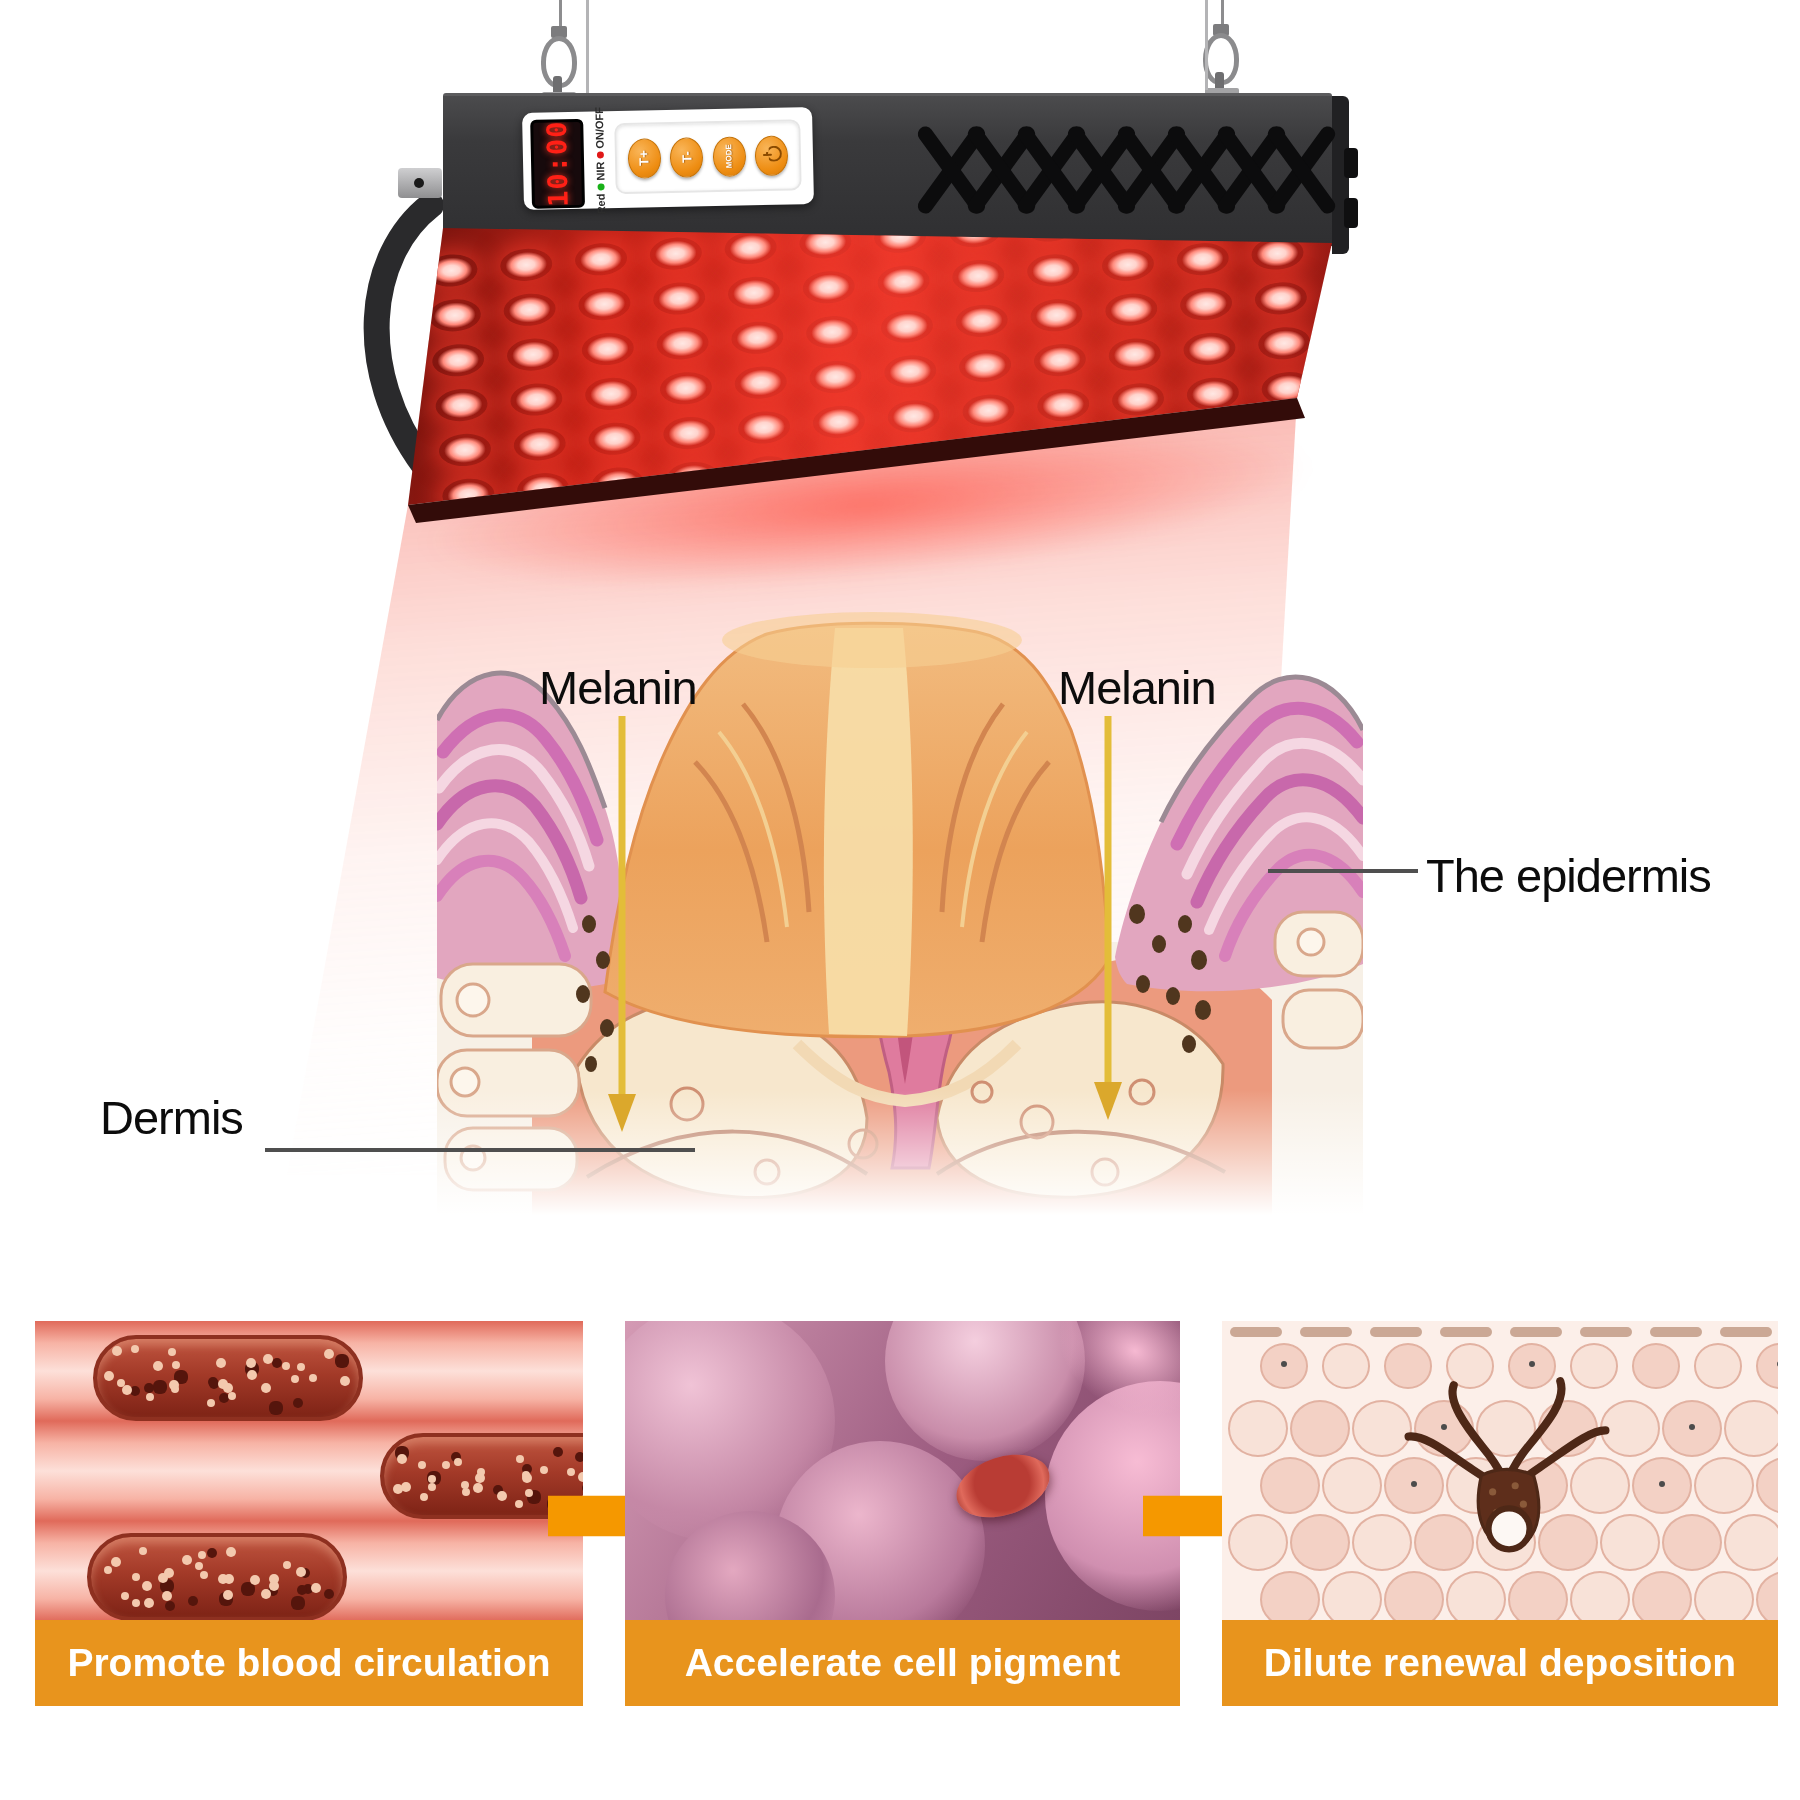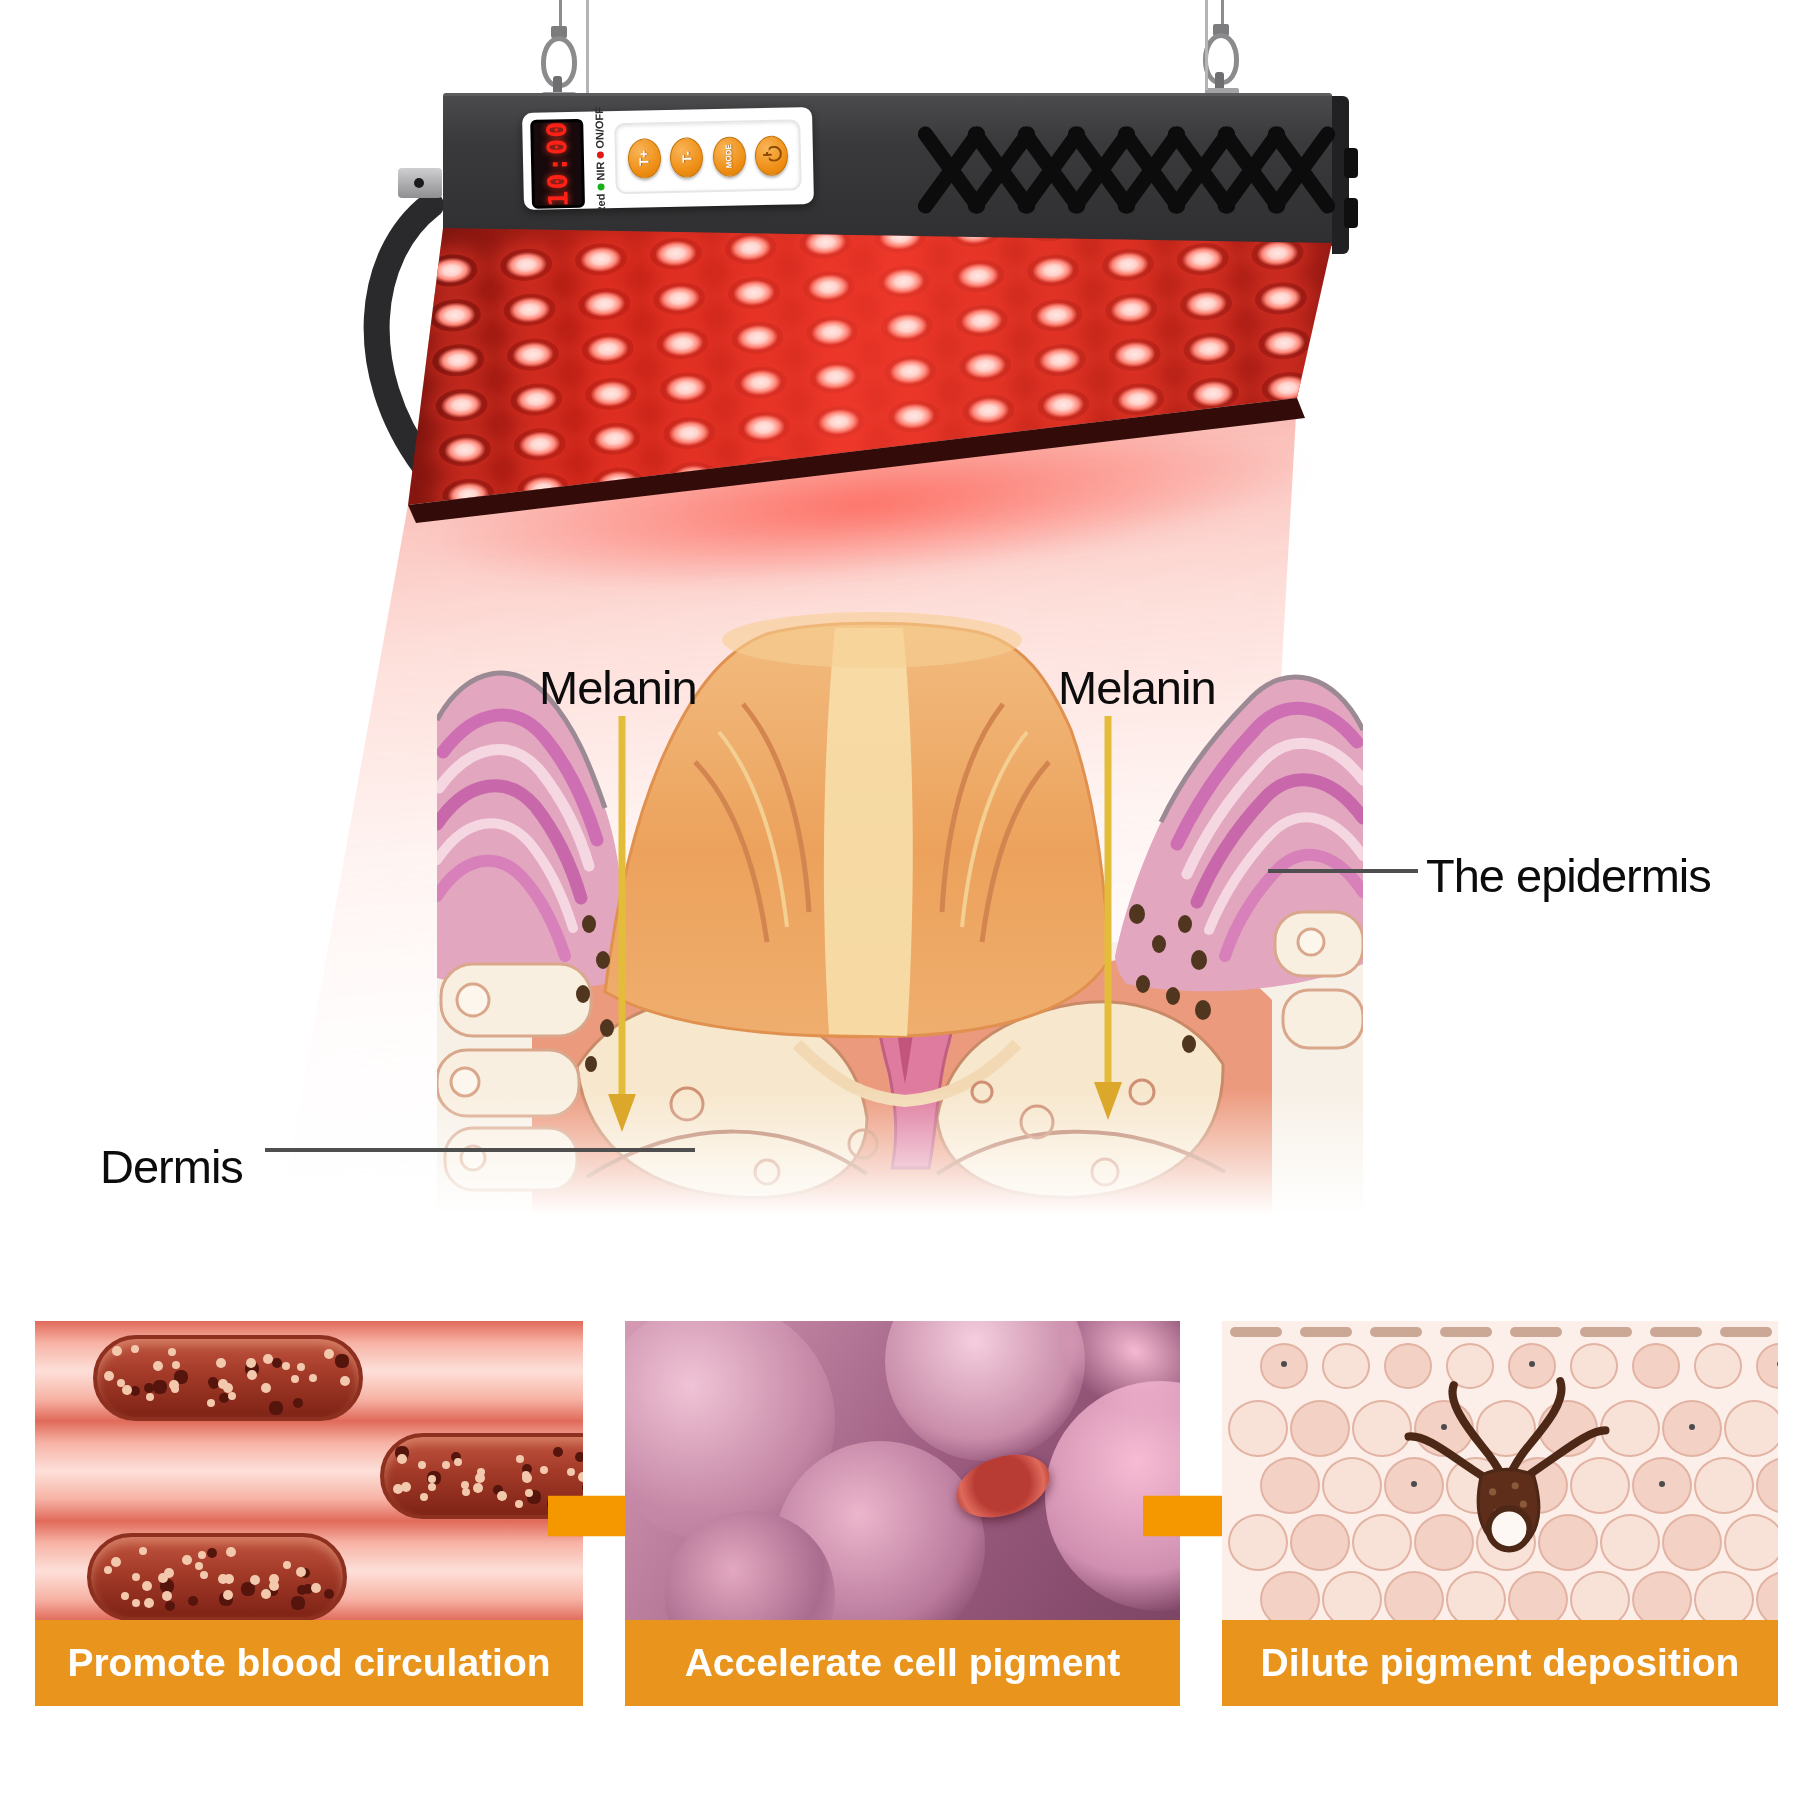--- a/index.html
+++ b/index.html
@@ -358,21 +358,21 @@
     <polygon points="622,1132 608,1094 636,1094" fill="#DBA82C"></polygon>
     <line x1="1108" y1="716" x2="1108" y2="1086" stroke="#E3BD39" stroke-width="7"></line>
     <polygon points="1108,1120 1094,1082 1122,1082" fill="#DBA82C"></polygon>
   </svg>
 
   <div class="lbl" style="left:539px;top:660px;">Melanin</div>
   <div class="lbl" style="left:1058px;top:660px;">Melanin</div>
   <div class="leader" style="left:1268px;top:869px;width:150px;"></div>
   <div class="lbl" style="left:1426px;top:848px;">The epidermis</div>
   <div class="leader" style="left:265px;top:1148px;width:430px;"></div>
-  <div class="lbl" style="left:100px;top:1139px;">Dermis</div>
+  <div class="lbl" style="left:100px;top:1090px;">Dermis</div>
 
   <div class="photo" style="left:35px;width:548px;">
     <div class="vessel" style="top:0;"></div>
     <div class="vessel" style="top:100px;"></div>
     <div class="vessel" style="top:200px;"></div>
     <div class="capsule" style="left:58px;top:14px;width:262px;height:78px;">
         <div class="spk" style="box-shadow: rgb(243, 201, 174) 153px 34px 0px 3px, rgb(243, 201, 174) 169px 18px 0px 3px, rgb(243, 201, 174) 75px 44px 0px 3px, rgb(243, 201, 174) 122px 22px 0px 3px, rgb(243, 201, 174) 187px 25px 0px 2px, rgb(243, 201, 174) 129px 47px 0px 3px, rgb(243, 201, 174) 10px 35px 0px 3px, rgb(243, 201, 174) 22px 42px 0px 2px, rgb(243, 201, 174) 73px 11px 0px 2px, rgb(243, 201, 174) 196px 38px 0px 2px, rgb(243, 201, 174) 51px 56px 0px 2px, rgb(243, 201, 174) 202px 26px 0px 2px, rgb(243, 201, 174) 18px 10px 0px 3px, rgb(243, 201, 174) 152px 22px 0px 3px, rgb(243, 201, 174) 59px 25px 0px 3px, rgb(243, 201, 174) 214px 37px 0px 2px, rgb(243, 201, 174) 77px 24px 0px 2px, rgb(243, 201, 174) 167px 47px 0px 3px, rgb(243, 201, 174) 230px 13px 0px 3px, rgb(243, 201, 174) 112px 62px 0px 2px, rgb(243, 201, 174) 36px 8px 0px 2px, rgb(243, 201, 174) 124px 43px 0px 3px, rgb(243, 201, 174) 28px 49px 0px 3px, rgb(243, 201, 174) 76px 48px 0px 2px, rgb(243, 201, 174) 133px 55px 0px 2px, rgb(243, 201, 174) 246px 40px 0px 3px, rgb(85, 21, 12) 115px 43px 0px 3px, rgb(85, 21, 12) 153px 28px 0px 5px, rgb(85, 21, 12) 82px 36px 0px 5px, rgb(85, 21, 12) 177px 67px 0px 5px, rgb(85, 21, 12) 114px 41px 0px 3px, rgb(85, 21, 12) 36px 50px 0px 3px, rgb(85, 21, 12) 199px 62px 0px 3px, rgb(85, 21, 12) 125px 57px 0px 3px, rgb(85, 21, 12) 243px 20px 0px 5px, rgb(85, 21, 12) 178px 22px 0px 3px, rgb(85, 21, 12) 50px 47px 0px 3px, rgb(85, 21, 12) 61px 46px 0px 5px;"></div>
       </div>
     <div class="capsule" style="left:345px;top:112px;width:240px;height:78px;">
         <div class="spk" style="box-shadow: rgb(243, 201, 174) 80px 53px 0px 2px, rgb(243, 201, 174) 38px 58px 0px 2px, rgb(243, 201, 174) 12px 50px 0px 3px, rgb(243, 201, 174) 199px 60px 0px 2px, rgb(243, 201, 174) 140px 36px 0px 2px, rgb(243, 201, 174) 20px 48px 0px 3px, rgb(243, 201, 174) 72px 23px 0px 2px, rgb(243, 201, 174) 16px 20px 0px 3px, rgb(243, 201, 174) 133px 65px 0px 2px, rgb(243, 201, 174) 46px 40px 0px 2px, rgb(243, 201, 174) 95px 33px 0px 2px, rgb(243, 201, 174) 158px 31px 0px 2px, rgb(243, 201, 174) 203px 26px 0px 2px, rgb(243, 201, 174) 141px 39px 0px 3px, rgb(243, 201, 174) 60px 26px 0px 2px, rgb(243, 201, 174) 79px 46px 0px 2px, rgb(243, 201, 174) 46px 48px 0px 2px, rgb(243, 201, 174) 36px 26px 0px 2px, rgb(243, 201, 174) 134px 20px 0px 2px, rgb(243, 201, 174) 92px 49px 0px 3px, rgb(243, 201, 174) 185px 33px 0px 2px, rgb(243, 201, 174) 197px 38px 0px 3px, rgb(243, 201, 174) 203px 34px 0px 2px, rgb(243, 201, 174) 143px 54px 0px 2px, rgb(243, 201, 174) 94px 39px 0px 3px, rgb(243, 201, 174) 116px 57px 0px 3px, rgb(85, 21, 12) 172px 13px 0px 3px, rgb(85, 21, 12) 48px 39px 0px 5px, rgb(85, 21, 12) 176px 67px 0px 5px, rgb(85, 21, 12) 148px 58px 0px 5px, rgb(85, 21, 12) 141px 30px 0px 3px, rgb(85, 21, 12) 201px 49px 0px 3px, rgb(85, 21, 12) 214px 46px 0px 3px, rgb(85, 21, 12) 194px 18px 0px 3px, rgb(85, 21, 12) 16px 14px 0px 5px, rgb(85, 21, 12) 168px 65px 0px 5px, rgb(85, 21, 12) 112px 51px 0px 3px, rgb(85, 21, 12) 70px 18px 0px 3px;"></div>
@@ -474,16 +474,16 @@
       </g>
       <path d="M85,100 C78,130 84,150 94,162 C104,174 124,174 133,160 C143,146 143,124 136,100 C120,92 100,92 85,100 Z" fill="#5e2e1b" stroke="#4e2817" stroke-width="3"></path>
       <circle cx="96" cy="116" r="3.5" fill="#8a5a3a"></circle>
         <circle cx="118" cy="110" r="3.5" fill="#8a5a3a"></circle>
       <circle cx="126" cy="128" r="3.5" fill="#8a5a3a"></circle>
         <circle cx="100" cy="136" r="3.5" fill="#8a5a3a"></circle>
       <circle cx="112" cy="152" r="20" fill="#fdf8f4" stroke="#4e2817" stroke-width="6"></circle>
     </svg>
   </div>
   <div class="capbar" style="left:1222px;width:556px;">
-    <span>Dilute pigment deposition</span>
+    <span>Dilute renewal deposition</span>
   </div>
 
 </div>
 
 </body></html>

